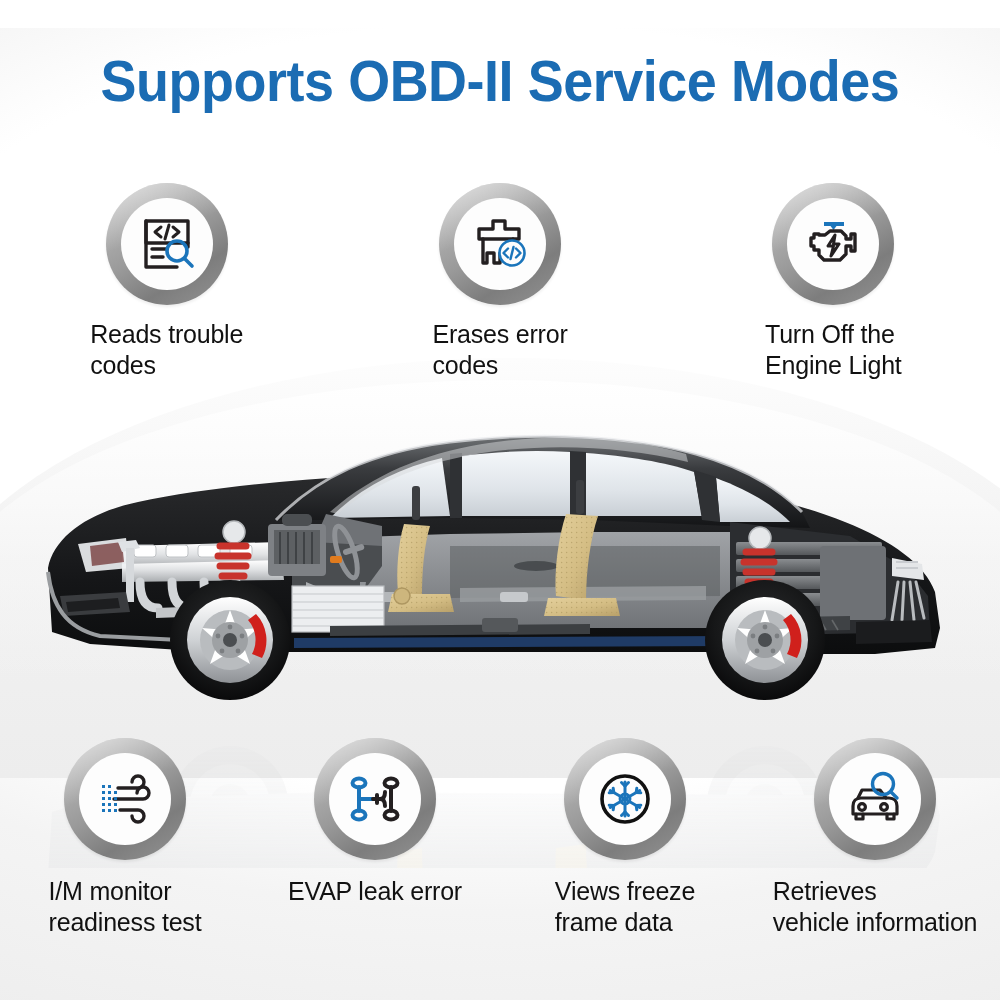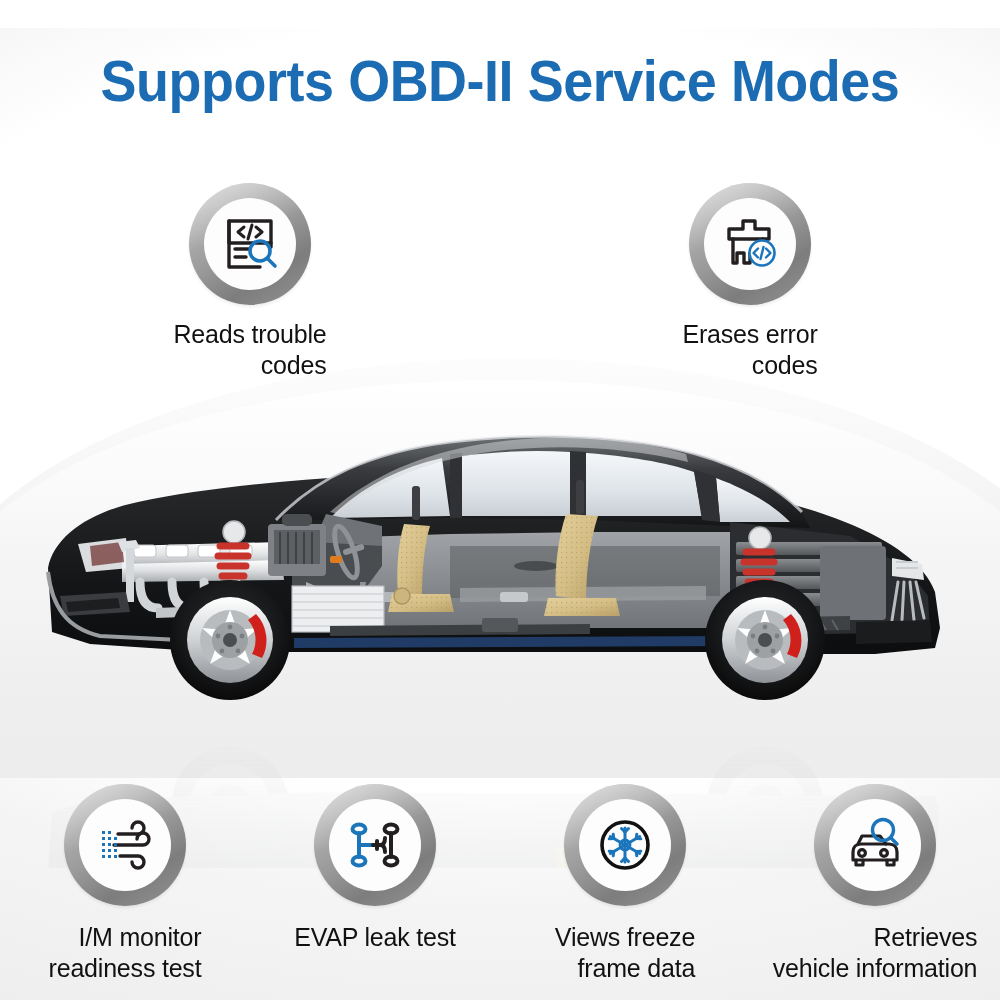--- a/index.html
+++ b/index.html
@@ -43,21 +43,21 @@
     font-weight:bold;
     letter-spacing:-0.5px;
     transform:scaleX(0.93);
     color:#1b6cb3;
     white-space:nowrap;
   }
 
   
   .row{position:absolute;left:0;width:1000px;display:flex;}
   .row.top{top:155px;}
-  .row.bottom{top:756px;}
+  .row.bottom{top:710px;}
   .feature{
     flex:1 1 0;
     display:flex;flex-direction:column;align-items:center;
   }
   .ring{
     width:122px;height:122px;border-radius:50%;
     background:
       linear-gradient(148deg,#c3c3c3 0%,#b4b4b4 18%,#9a9a9a 48%,#7d7d7d 72%,#949494 100%);
     display:flex;align-items:center;justify-content:center;
     box-shadow:0 2px 3px rgba(0,0,0,.07);
@@ -70,21 +70,21 @@
   }
   .ring-inner{
     width:92px;height:92px;border-radius:50%;
     background:#fdfdfd;
     display:flex;align-items:center;justify-content:center;
     position:relative;z-index:2;
   }
   .ring-inner svg{display:block;}
   .flabel{
     margin-top:14px;
-    text-align:right;
+    text-align:left;
     font-size:25px;
     line-height:31px;
     color:#111111;
     letter-spacing:-0.2px;
     white-space:pre-line;
   }
   .row.bottom .flabel{margin-top:16px;}
 
   
   .car-wrap{position:absolute;left:30px;top:368px;width:940px;height:330px;}
@@ -156,20 +156,33 @@
               <path d="M44.5 34 L41.5 46"></path>
             </g>
           </svg>
         </div>
       </div>
       <div class="flabel">Erases error
 codes</div>
     </div>
 
 
+    <div class="feature">
+      <div class="ring">
+        <div class="ring-inner">
+          <svg width="62" height="62" viewBox="0 0 62 62">
+            <path d="M22 9 H42 V13 H34.5 L31.5 17 L28.5 13 H22 Z" fill="#1b75bb"></path>
+            <path d="M23 22 L28 18 H39 L44 23 V26 H49 V21 H53 V38 H49 V33 H44 L44 41 L38 47 H22 L17 42 V37 H12 V33 H9 V25 H12 V21 H17 V22 Z" fill="none" stroke="#231f20" stroke-width="3.4" stroke-linejoin="round" stroke-linecap="round"></path>
+            <path d="M33 22 L26 33 H31.5 L29 43 L37 31 H31.5 Z" fill="none" stroke="#231f20" stroke-width="3" stroke-linejoin="round"></path>
+          </svg>
+        </div>
+      </div>
+      <div class="flabel">Turn Off the
+Engine Light</div>
+    </div>
 
   </div>
 
   <div class="car-wrap">
     <svg viewBox="0 0 940 330" xmlns="http://www.w3.org/2000/svg">
       <defs>
         <linearGradient id="bodyTop" x1="0" y1="0" x2="0" y2="1">
           <stop offset="0%" stop-color="#6e7174"></stop>
           <stop offset="35%" stop-color="#3a3c3f"></stop>
           <stop offset="100%" stop-color="#131416"></stop>
@@ -518,21 +531,21 @@
               <ellipse cx="47" cy="15" rx="6.5" ry="4.5"></ellipse>
               <ellipse cx="47" cy="47" rx="6.5" ry="4.5"></ellipse>
               <path d="M47 19 V43"></path>
               <path d="M29 31 L36 31 C40 31 41 27 41 24"></path>
               <path d="M36 31 C40 31 41 35 41 38"></path>
               <path d="M33 27 V35"></path>
             </g>
           </svg>
         </div>
       </div>
-      <div class="flabel">EVAP leak test</div>
+      <div class="flabel">EVAP leak error</div>
     </div>
 
     <div class="feature">
       <div class="ring">
         <div class="ring-inner">
           <svg width="62" height="62" viewBox="0 0 62 62">
             <circle cx="31" cy="31" r="23" fill="none" stroke="#111111" stroke-width="3.6"></circle>
             <g stroke="#1b75bb" stroke-width="3" stroke-linecap="round" fill="none">
               <path d="M31 14 V48"></path>
               <path d="M16.3 22.5 L45.7 39.5"></path>

